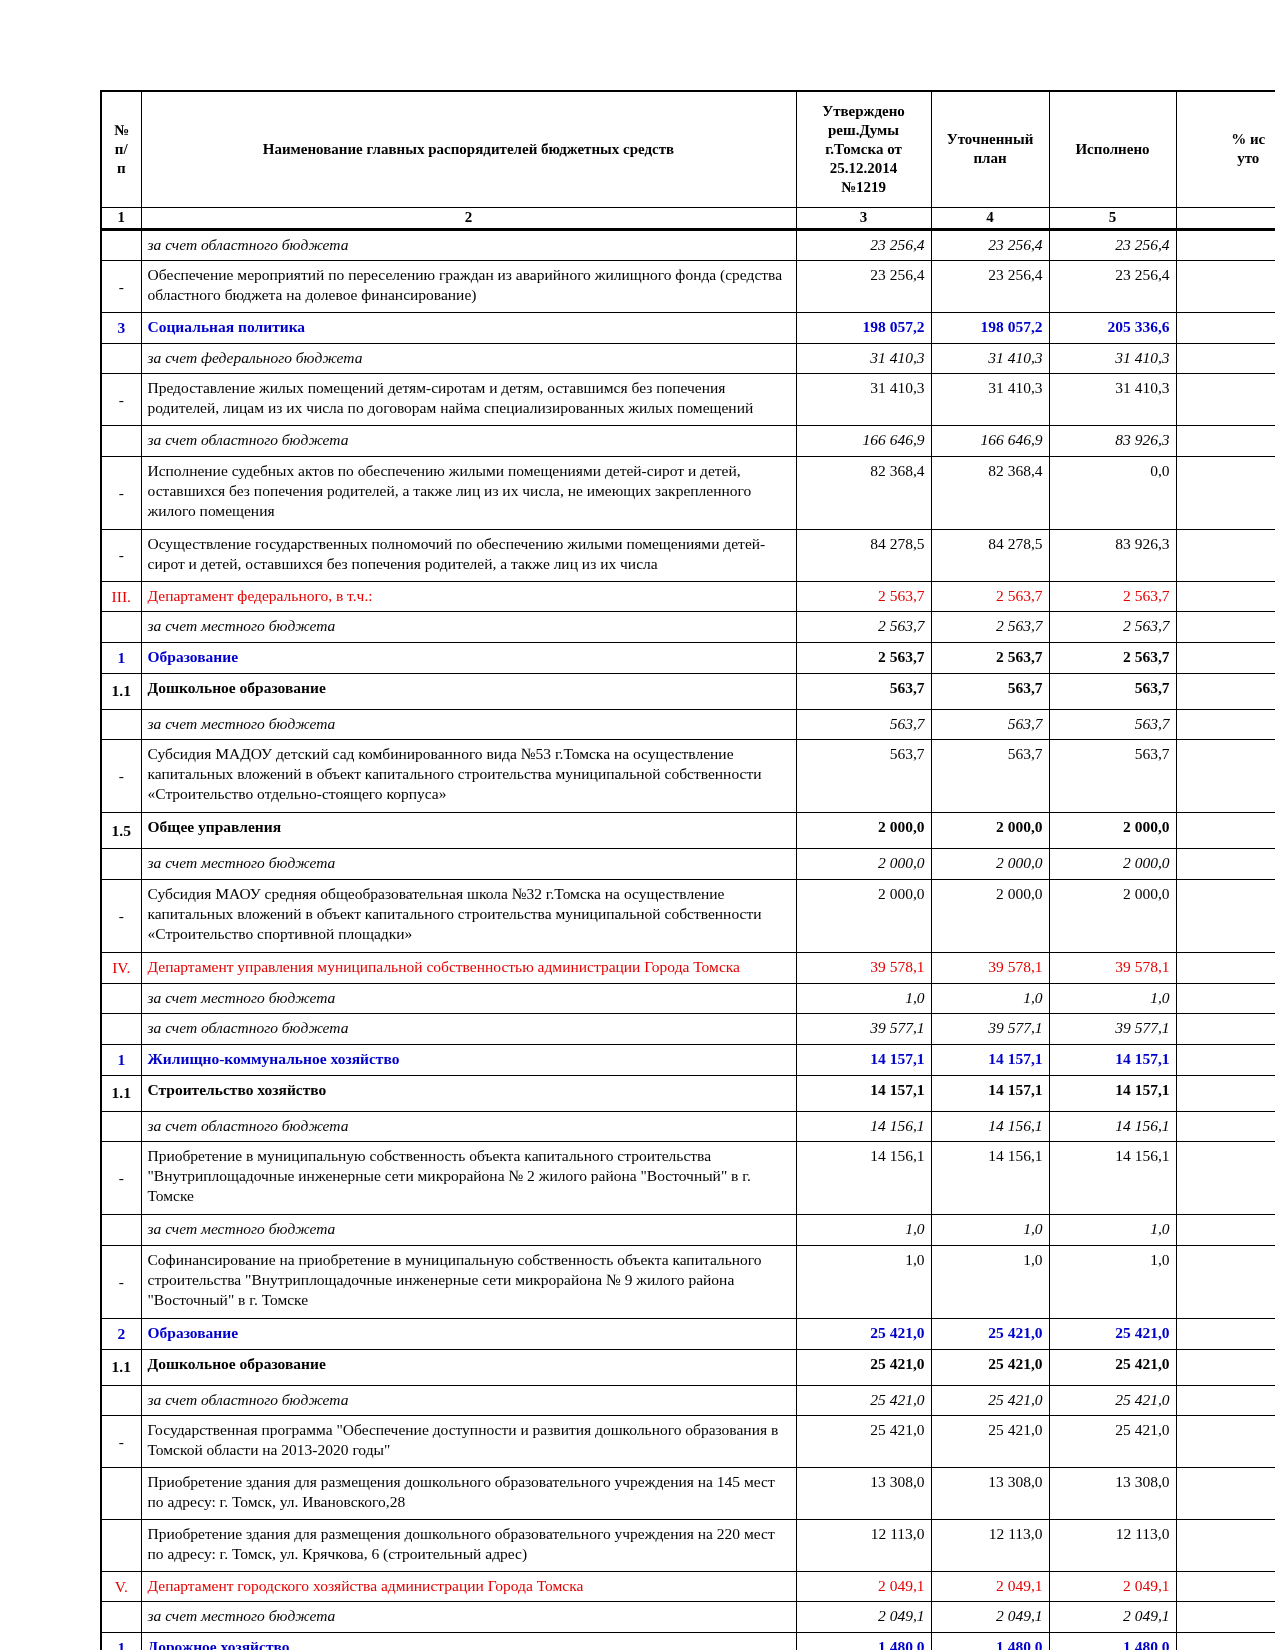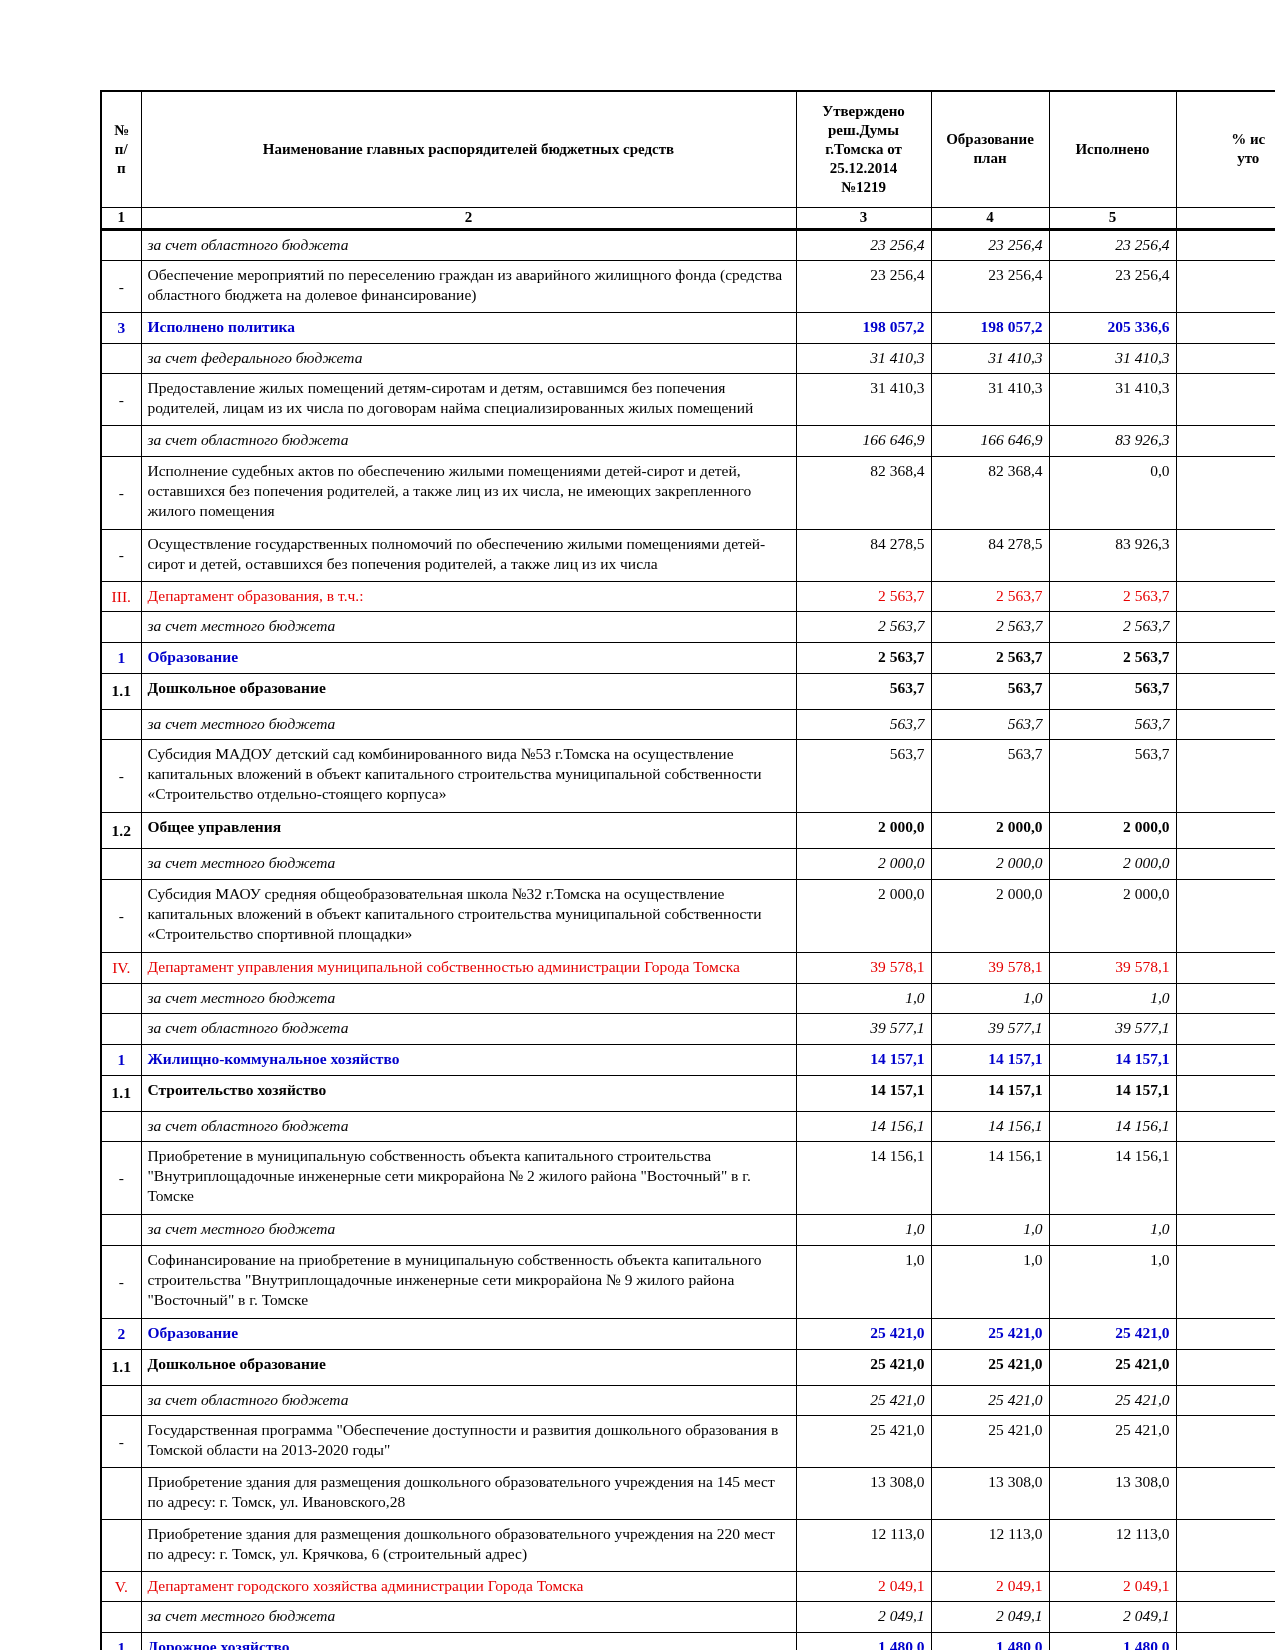--- a/index.html
+++ b/index.html
@@ -81,21 +81,21 @@
       <col style="width:118px">
       <col style="width:127px">
       <col style="width:145px">
     </colgroup>
     <thead>
       <tr class="labels">
         <th>№
 п/п</th>
         <th>Наименование главных распорядителей бюджетных средств</th>
         <th>Утверждено реш.Думы г.Томска от 25.12.2014 №1219</th>
-        <th>Образование план</th>
+        <th>Уточненный план</th>
         <th>Исполнено</th>
         <th>% ис
 уто</th>
       </tr>
       <tr class="colnums">
         <td>1</td>
         <td>2</td>
         <td>3</td>
         <td>4</td>
         <td>5</td>
@@ -114,21 +114,21 @@
         <tr class="detail">
           <td class="c-num">-</td>
           <td class="c-name">Обеспечение мероприятий по переселению граждан из аварийного жилищного фонда (средства областного бюджета на долевое финансирование)</td>
           <td class="c-val">23 256,4</td>
           <td class="c-val">23 256,4</td>
           <td class="c-val">23 256,4</td>
           <td class="c-pct"></td>
         </tr>
         <tr class="section">
           <td class="c-num">3</td>
-          <td class="c-name">Исполнено политика</td>
+          <td class="c-name">Социальная политика</td>
           <td class="c-val">198 057,2</td>
           <td class="c-val">198 057,2</td>
           <td class="c-val">205 336,6</td>
           <td class="c-pct"></td>
         </tr>
         <tr class="note">
           <td class="c-num"></td>
           <td class="c-name">за счет  федерального бюджета</td>
           <td class="c-val">31 410,3</td>
           <td class="c-val">31 410,3</td>
@@ -162,21 +162,21 @@
         <tr class="detail">
           <td class="c-num">-</td>
           <td class="c-name">Осуществление государственных полномочий по обеспечению жилыми помещениями детей-сирот и детей, оставшихся без попечения родителей, а также лиц из их числа</td>
           <td class="c-val">84 278,5</td>
           <td class="c-val">84 278,5</td>
           <td class="c-val">83 926,3</td>
           <td class="c-pct"></td>
         </tr>
         <tr class="dept">
           <td class="c-num">III.</td>
-          <td class="c-name">Департамент образования, в т.ч.:</td>
+          <td class="c-name">Департамент федерального, в т.ч.:</td>
           <td class="c-val">2 563,7</td>
           <td class="c-val">2 563,7</td>
           <td class="c-val">2 563,7</td>
           <td class="c-pct"></td>
         </tr>
         <tr class="note">
           <td class="c-num"></td>
           <td class="c-name">за счет местного бюджета</td>
           <td class="c-val">2 563,7</td>
           <td class="c-val">2 563,7</td>
@@ -209,21 +209,21 @@
         </tr>
         <tr class="detail">
           <td class="c-num">-</td>
           <td class="c-name">Субсидия МАДОУ детский сад комбинированного вида №53 г.Томска на осуществление капитальных вложений в объект капитального строительства муниципальной собственности «Строительство отдельно-стоящего корпуса»</td>
           <td class="c-val">563,7</td>
           <td class="c-val">563,7</td>
           <td class="c-val">563,7</td>
           <td class="c-pct"></td>
         </tr>
         <tr class="sub">
-          <td class="c-num">1.2</td>
+          <td class="c-num">1.5</td>
           <td class="c-name">Общее управления</td>
           <td class="c-val">2 000,0</td>
           <td class="c-val">2 000,0</td>
           <td class="c-val">2 000,0</td>
           <td class="c-pct"></td>
         </tr>
         <tr class="note">
           <td class="c-num"></td>
           <td class="c-name">за счет местного бюджета</td>
           <td class="c-val">2 000,0</td>

